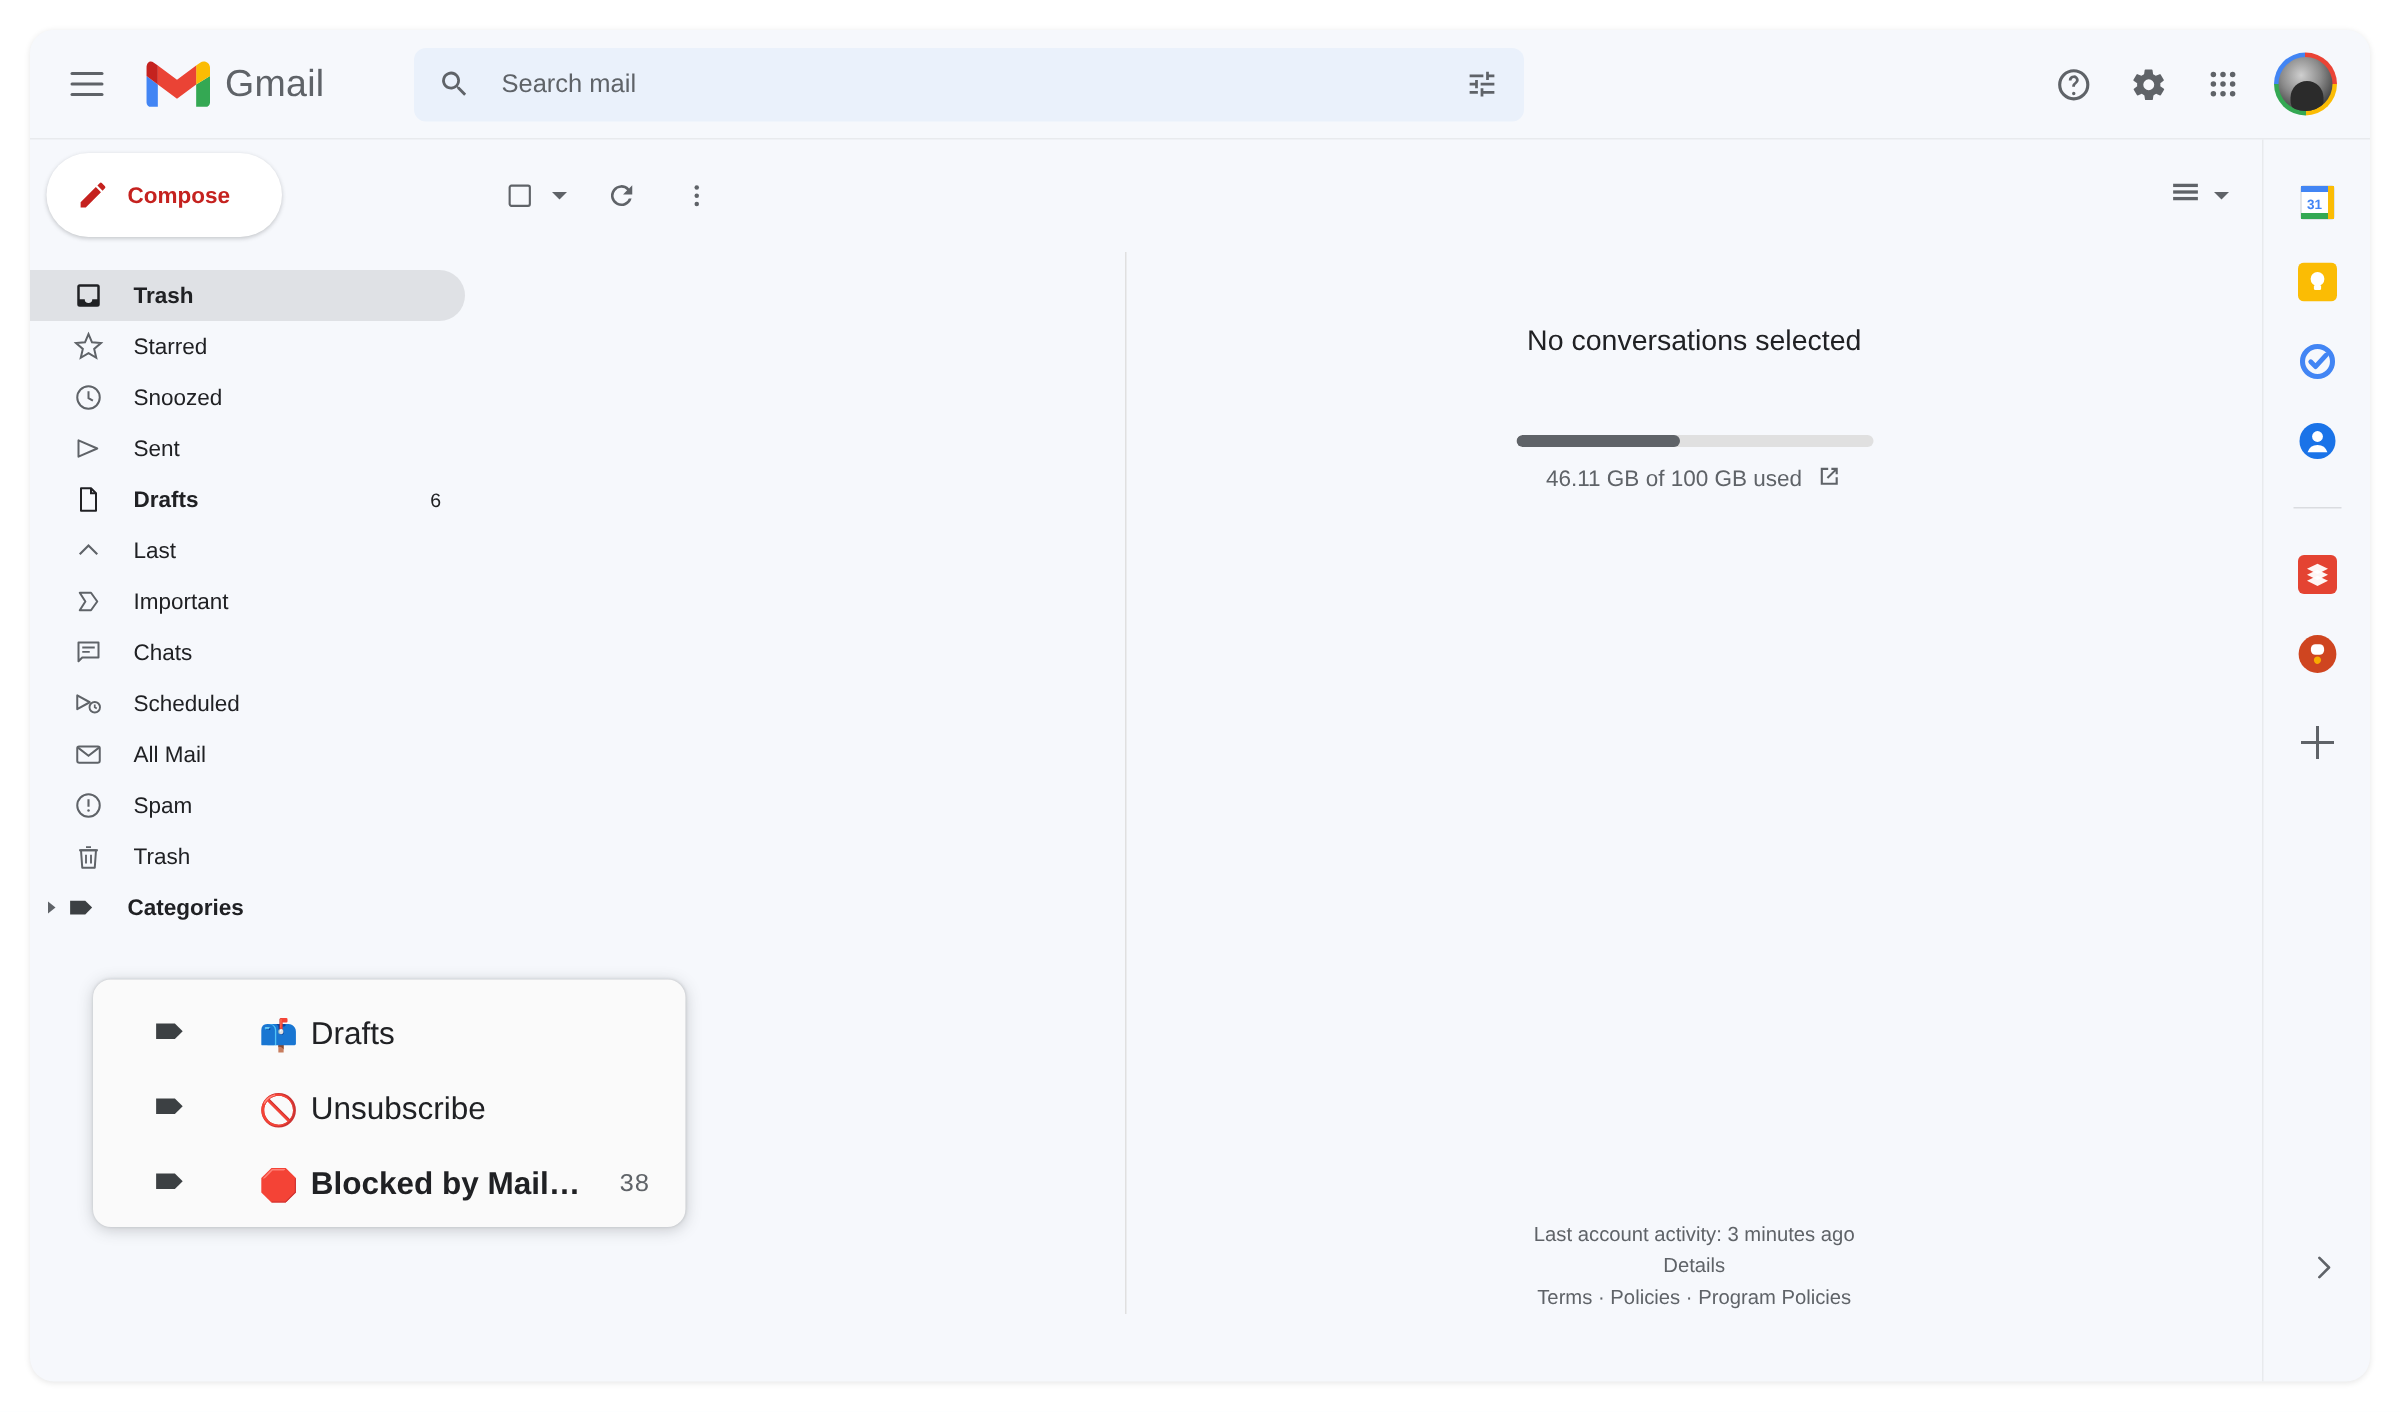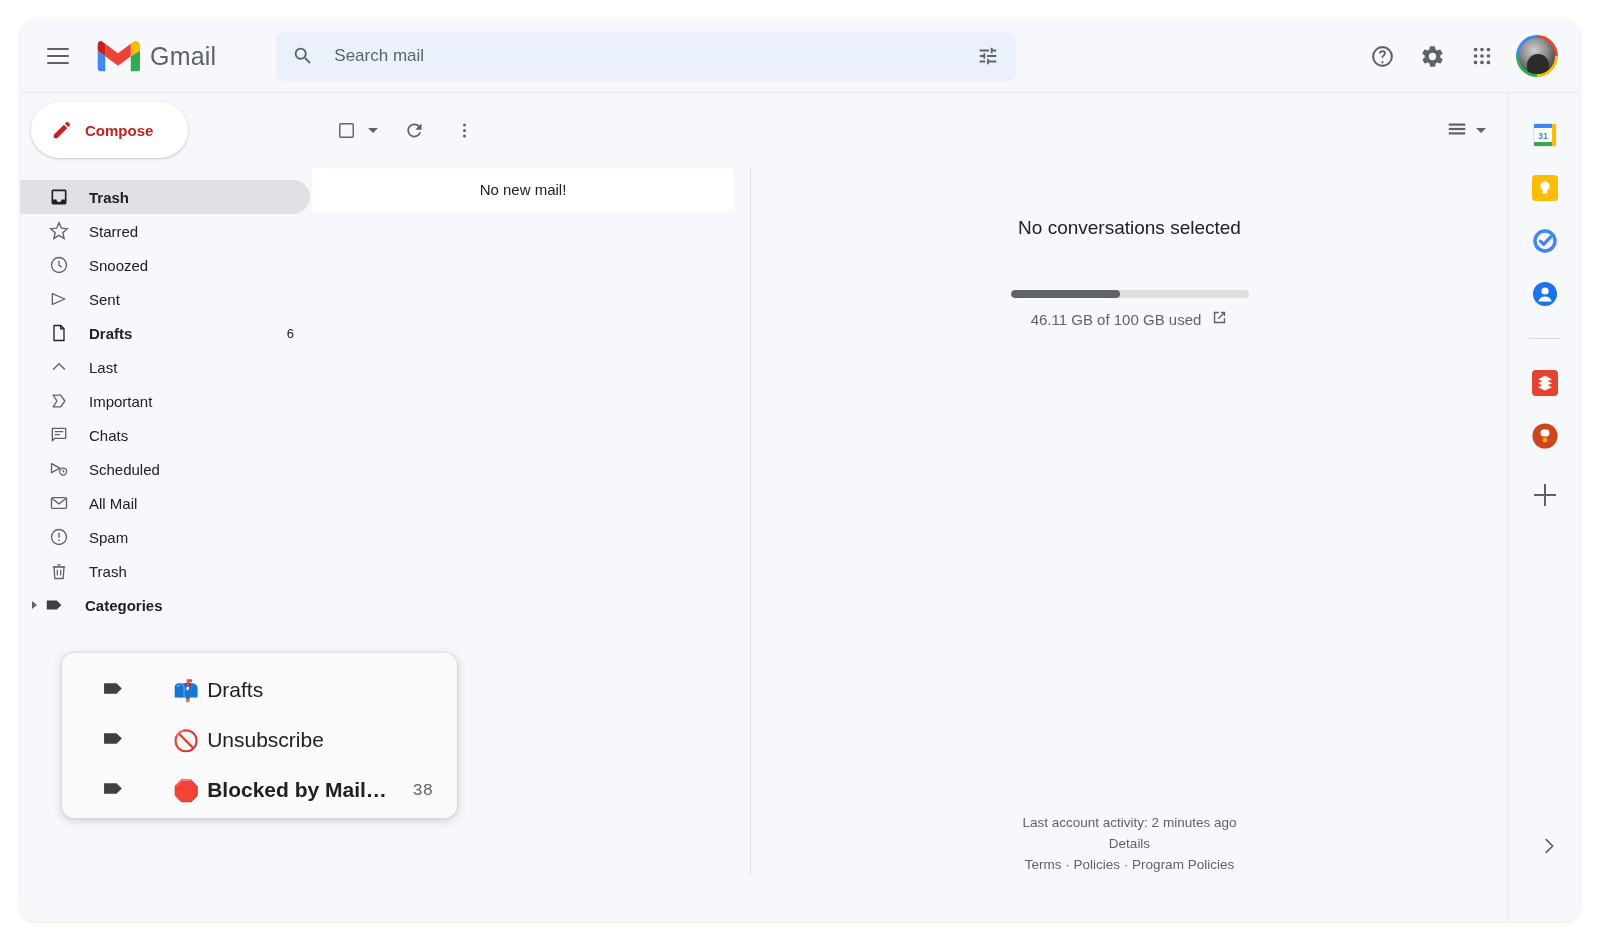--- a/index.html
+++ b/index.html
@@ -435,21 +435,20 @@
               <rect x="3" y="6" width="18" height="2.4"></rect>
               <rect x="3" y="10.8" width="18" height="2.4"></rect>
               <rect x="3" y="15.6" width="18" height="2.4"></rect>
             </g>
           </svg>
       </span>
       <span class="tri-down" style="margin-left:8px"></span>
     </div>
   </div>
 
-  <div class="mail-empty">No new mail!</div>
   <div class="vdivider"></div>
 
   <div class="pane">
     <div class="pane-title">No conversations selected</div>
 
     <div class="storage">
       <div class="bar-track">
         <div class="bar-fill" id="storage-fill" style="width: 46.11%;"></div>
       </div>
       <div class="storage-text">
@@ -458,21 +457,21 @@
           <svg width="17" height="17" viewBox="0 0 24 24">
               <path d="M5 5h6V3H3v8h2zm14 14h-6v2h8v-8h-2z" fill="none"></path>
               <path d="M4 4h7v2H6v12h12v-5h2v7H4z" fill="#5f6368"></path>
               <path d="M14 4h6v6h-2V7.4l-7 7L9.6 13l7-7H14z" fill="#5f6368"></path>
             </svg>
         </span>
       </div>
     </div>
 
     <div class="footer">
-      <div>Last account activity: 2 minutes ago</div>
+      <div>Last account activity: 3 minutes ago</div>
       <div>Details</div>
       <div>
         <span>Terms</span><span> · </span><span>Policies</span><span> · </span><span>Program Policies</span>
       </div>
     </div>
   </div>
 
   <div class="apprail">
     <div class="app-ico">
       <svg width="26" height="26" viewBox="0 0 26 26">

